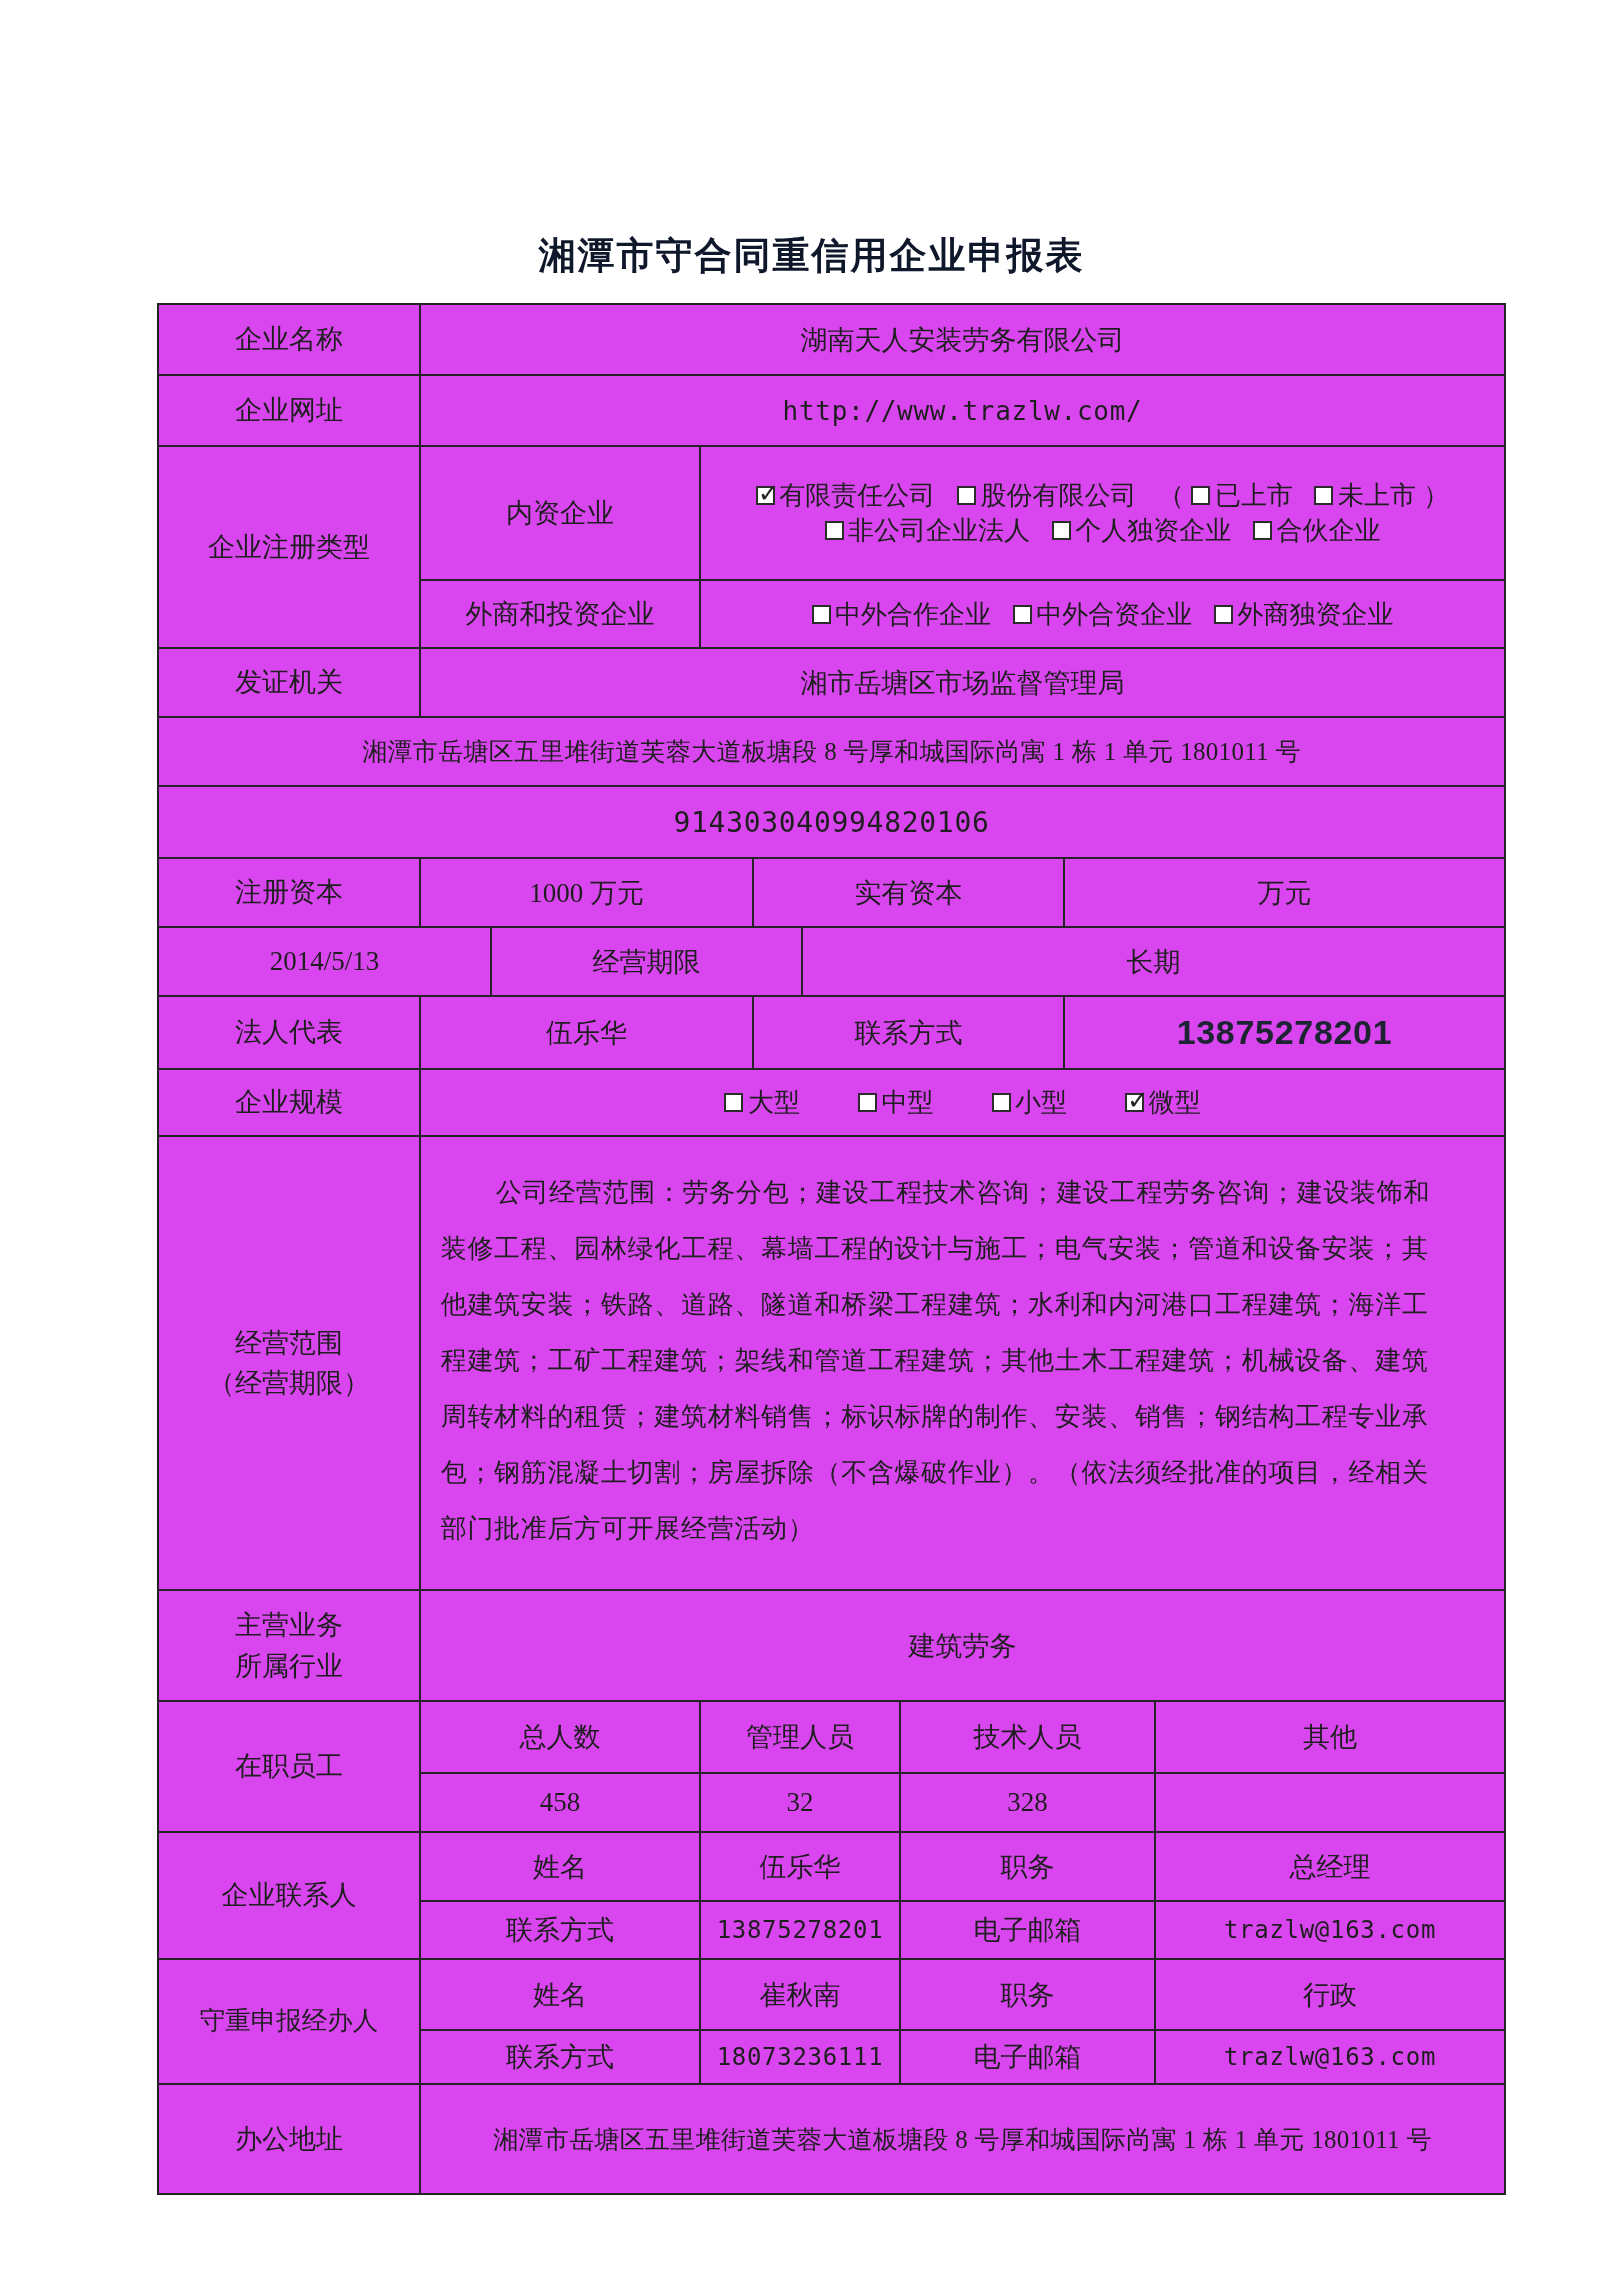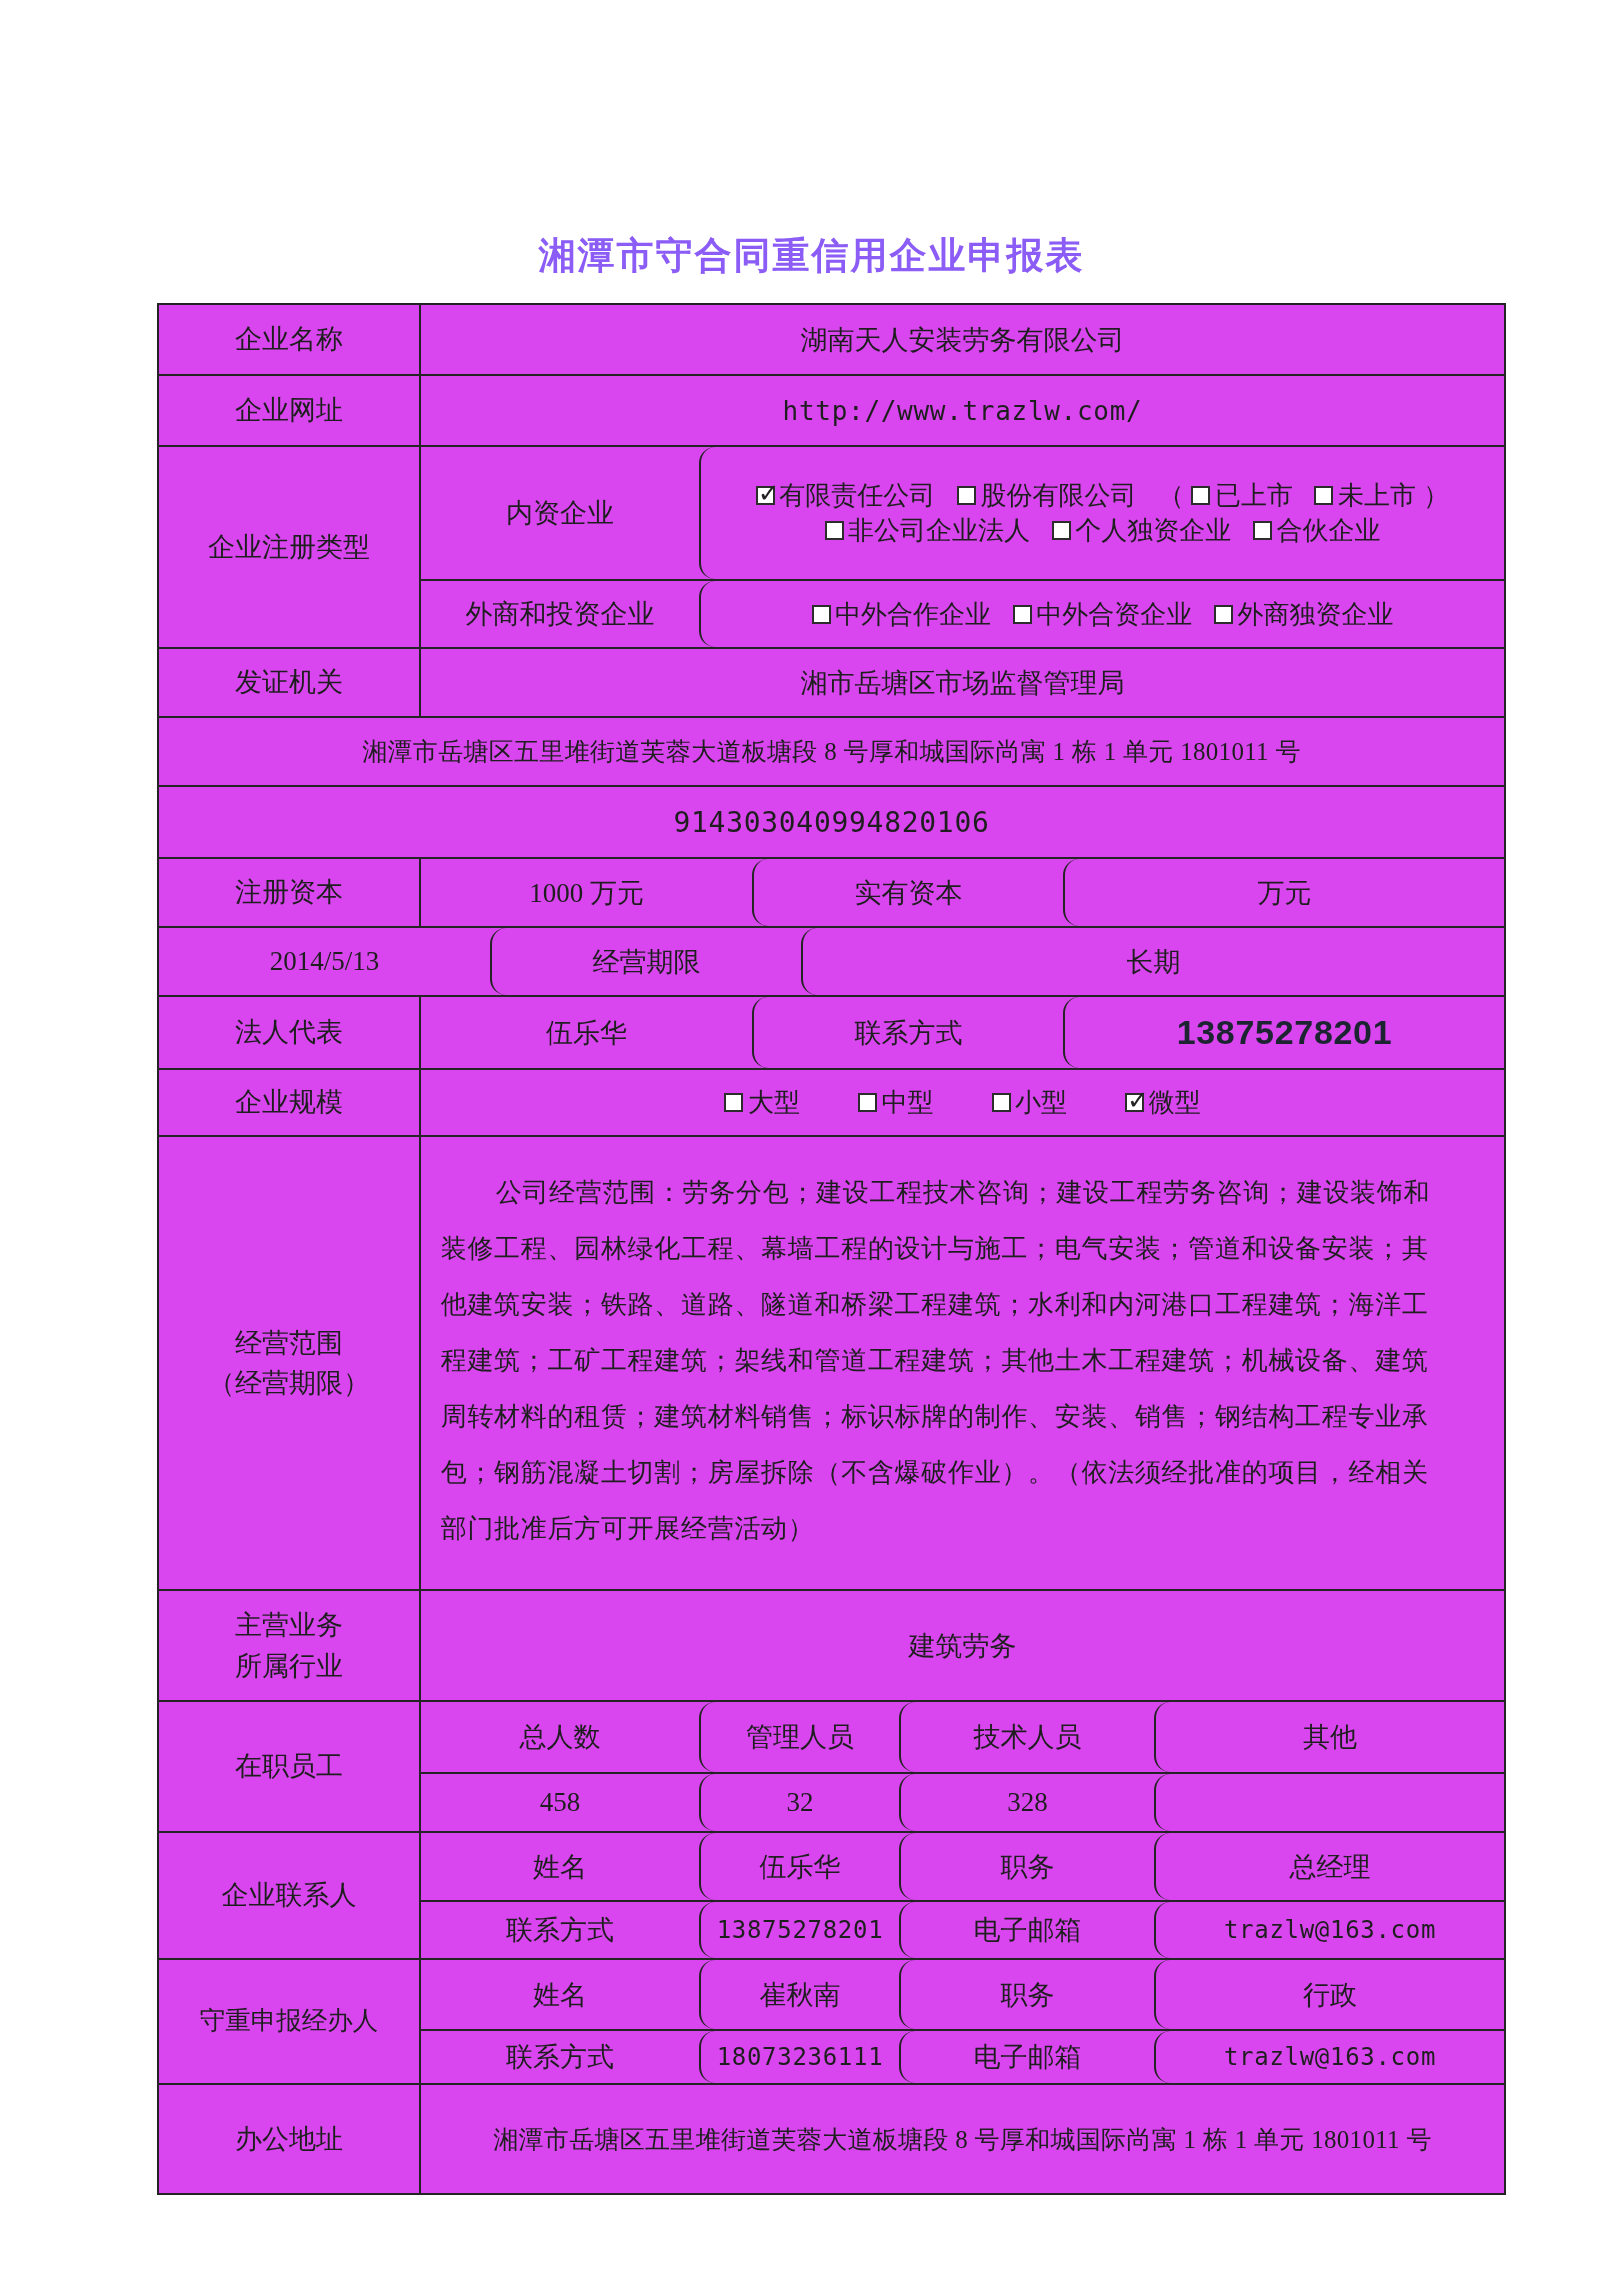--- a/index.html
+++ b/index.html
@@ -4,40 +4,40 @@
 <style>
   html,body{margin:0;padding:0;background:#ffffff;}
   .page{
     position:relative;width:1623px;height:2295px;background:#ffffff;
     font-family:"Liberation Serif","DejaVu Serif",serif;color:#1e1e1e;
     overflow:hidden;
   }
   .title{
     position:absolute;top:231px;left:0;width:100%;margin:0;
     text-align:center;font-family:"Liberation Sans","DejaVu Sans",sans-serif;
-    font-size:37px;font-weight:700;letter-spacing:2px;color:#8b5cf6;
+    font-size:37px;font-weight:700;letter-spacing:2px;color:#0f172a;
   }
   .tbl{
     position:absolute;left:157px;top:303px;width:1349px;
     border:2.6px solid #242424;box-sizing:border-box;background:#d946ef;
   }
   .band{display:flex;border-bottom:2px solid #242424;}
   .band:last-child{border-bottom:none;}
   .lab{
     flex:0 0 262px;width:262px;display:flex;flex-direction:column;
     align-items:center;justify-content:center;text-align:center;
     font-size:27px;line-height:1.5;border-right:2px solid #242424;
     box-sizing:border-box;padding:0 3.9px;
   }
   .bc{flex:1;display:flex;flex-direction:column;min-width:0;}
   .sr{display:flex;min-width:0;}
   .sr + .sr{border-top:2px solid #242424;}
   .cell{
     display:flex;align-items:center;justify-content:center;
-    min-width:0;box-sizing:border-box;padding:0 6.6px;border-radius:16px;
+    min-width:0;box-sizing:border-box;padding:0 6.6px;
   }
   .cell + .cell{border-left:2px solid #242424;}
   .grow{flex:1;}
   .w425{flex:0 0 278px;}
   .w505{flex:0 0 331px;text-align:right;}
   .w475{flex:0 0 311px;}
   .w305{flex:0 0 200px;text-align:right;}
   .w390{flex:0 0 255px;}
   .v{font-size:27px;}
   .vs{font-size:25px;letter-spacing:0.3px;}

